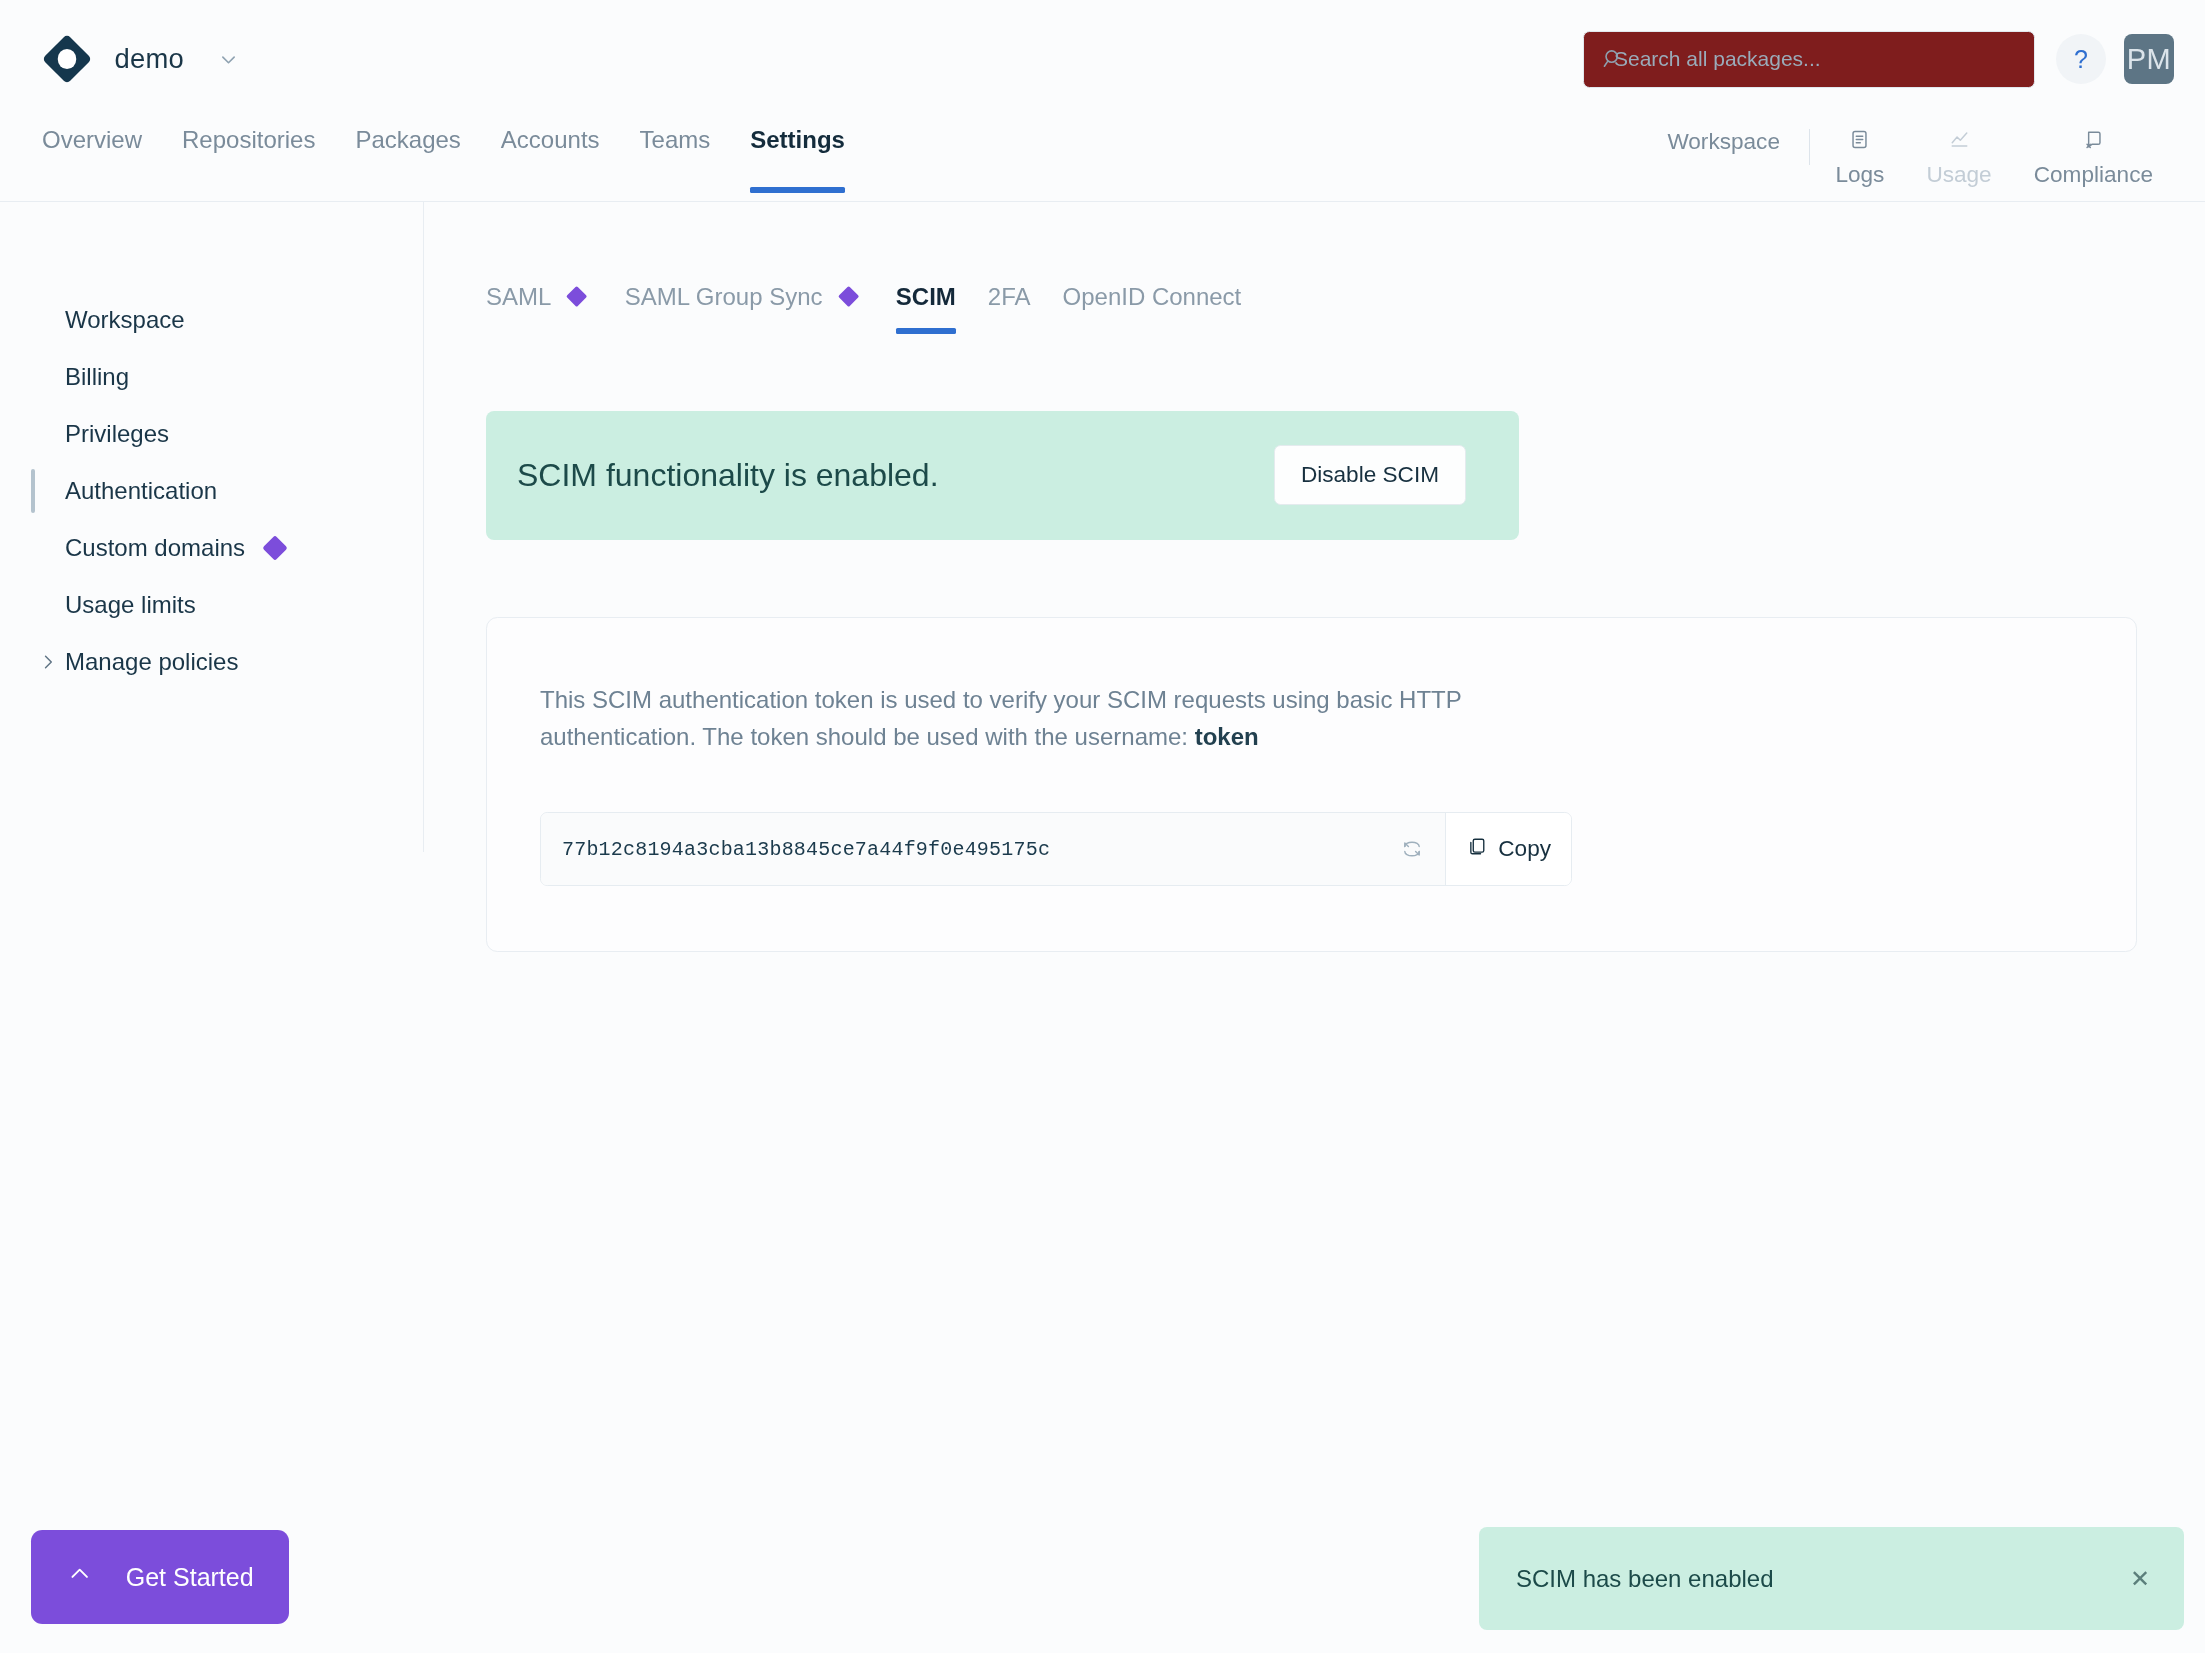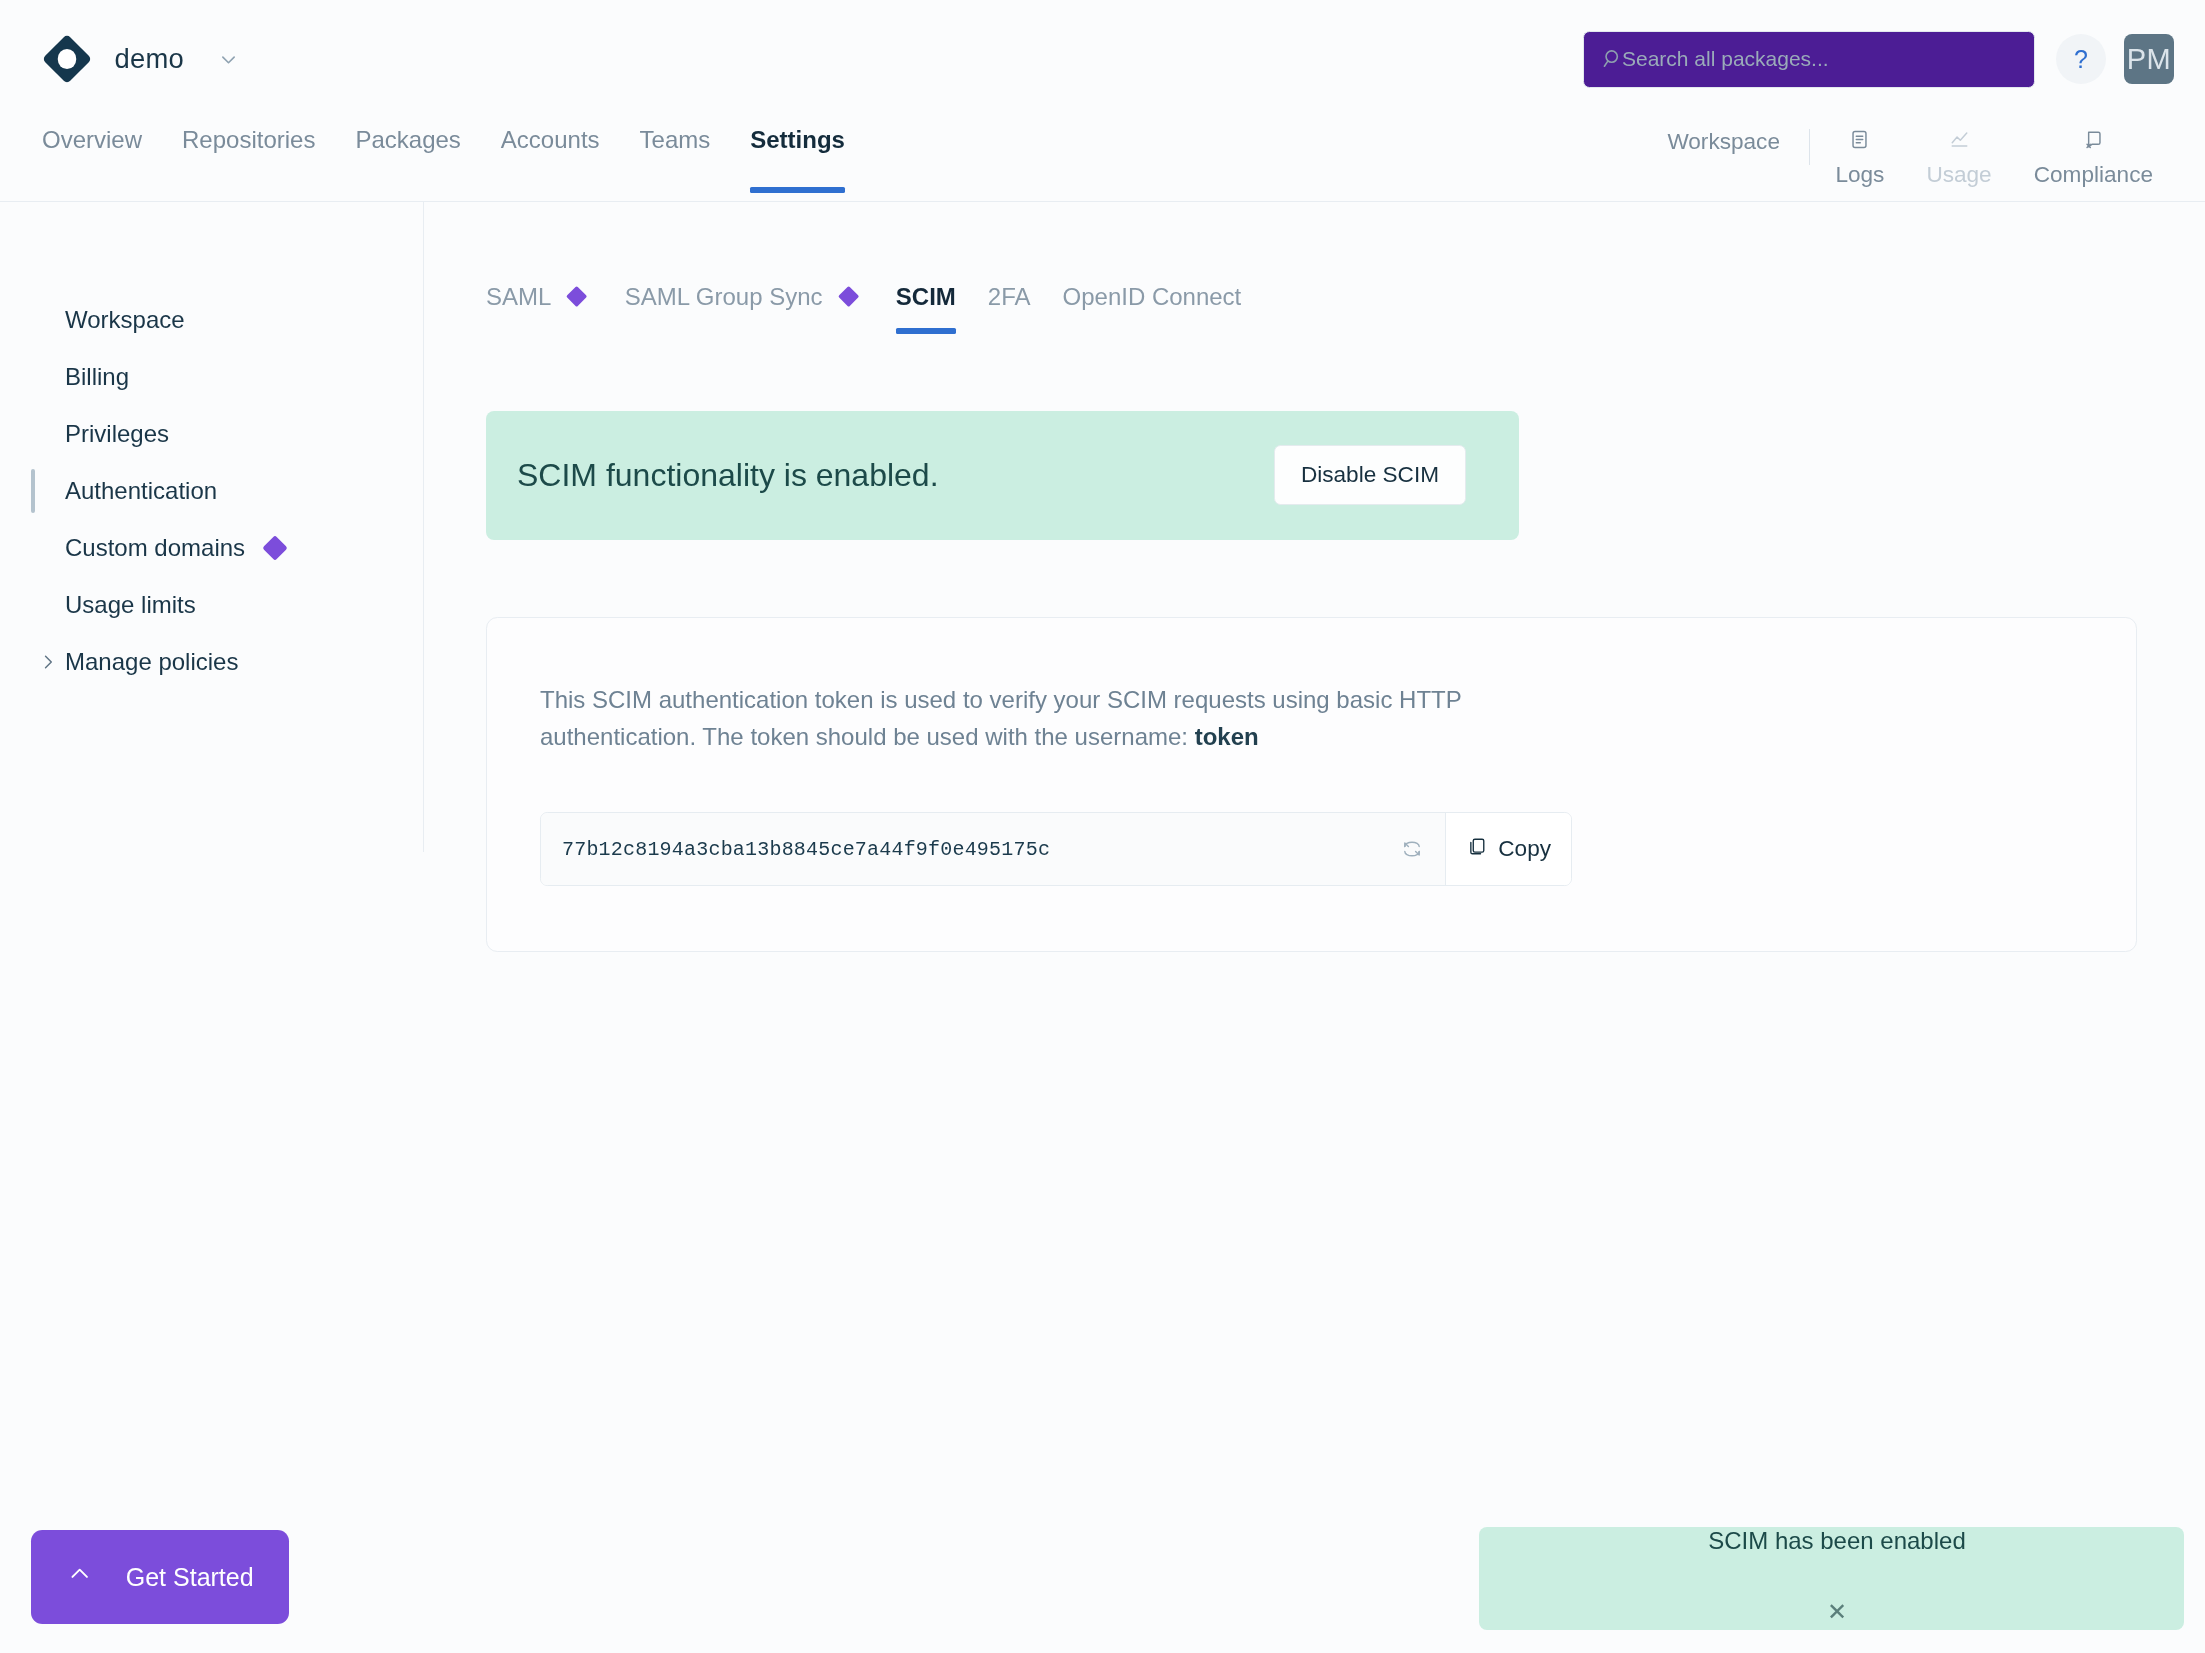--- a/index.html
+++ b/index.html
@@ -37,23 +37,23 @@
 
   .search-wrap {
     position: relative;
     width: 452px;
     height: 57px;
   }
   .search-box {
     width: 100%; height: 100%;
     border: 0.8px solid #e2e8ee;
     border-radius: 6.5px;
-    background: #4c1d95;
+    background: #7f1d1d;
     display: flex; align-items: center;
-    padding-left: 38px;
+    padding-left: 30px;
     font-size: 21px;
     color: #8d9fae;
     font-family: "Liberation Sans", sans-serif;
   }
   .search-box::placeholder { color: #9aabb9; }
   .search-icon {
     position: absolute;
     left: 19.4px; top: 50%;
     transform: translateY(-50%);
     display: flex;
@@ -329,21 +329,20 @@
   .toast {
     position: absolute;
     right: 21px; bottom: 22.6px;
     width: 705px;
     height: 103px;
     background: #cbeee1;
     border-radius: 8px;
     display: flex;
     align-items: center;
     padding: 0 26px 0 37px;
-    flex-direction: column;
   }
   .toast-text {
     flex: 1;
     font-size: 24px;
     color: #1c4a49;
   }
   .toast-close {
     width: 36px; height: 36px;
     display: flex; align-items: center; justify-content: center;
     color: #5b7f7b;

